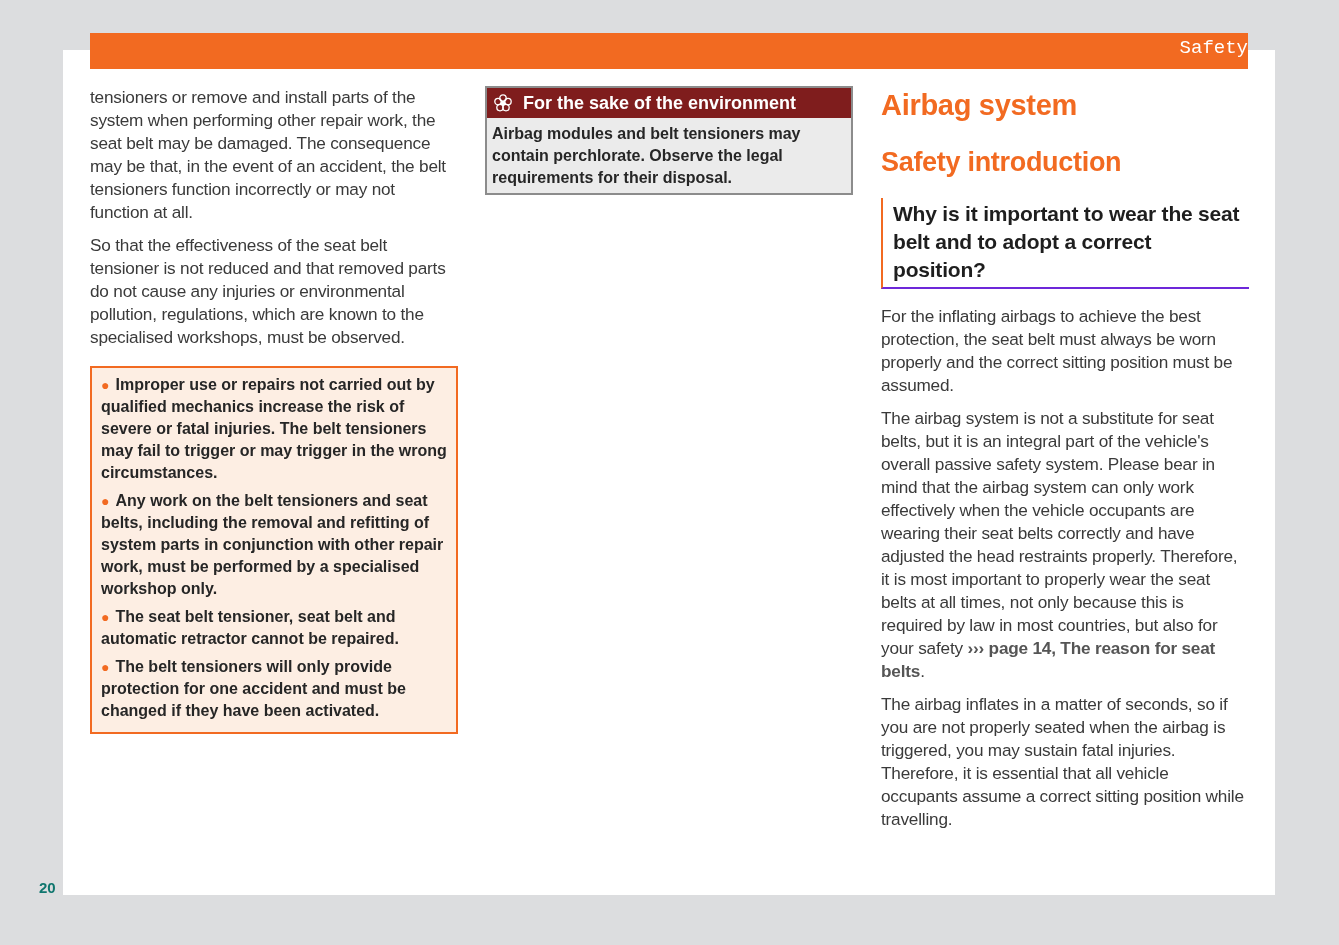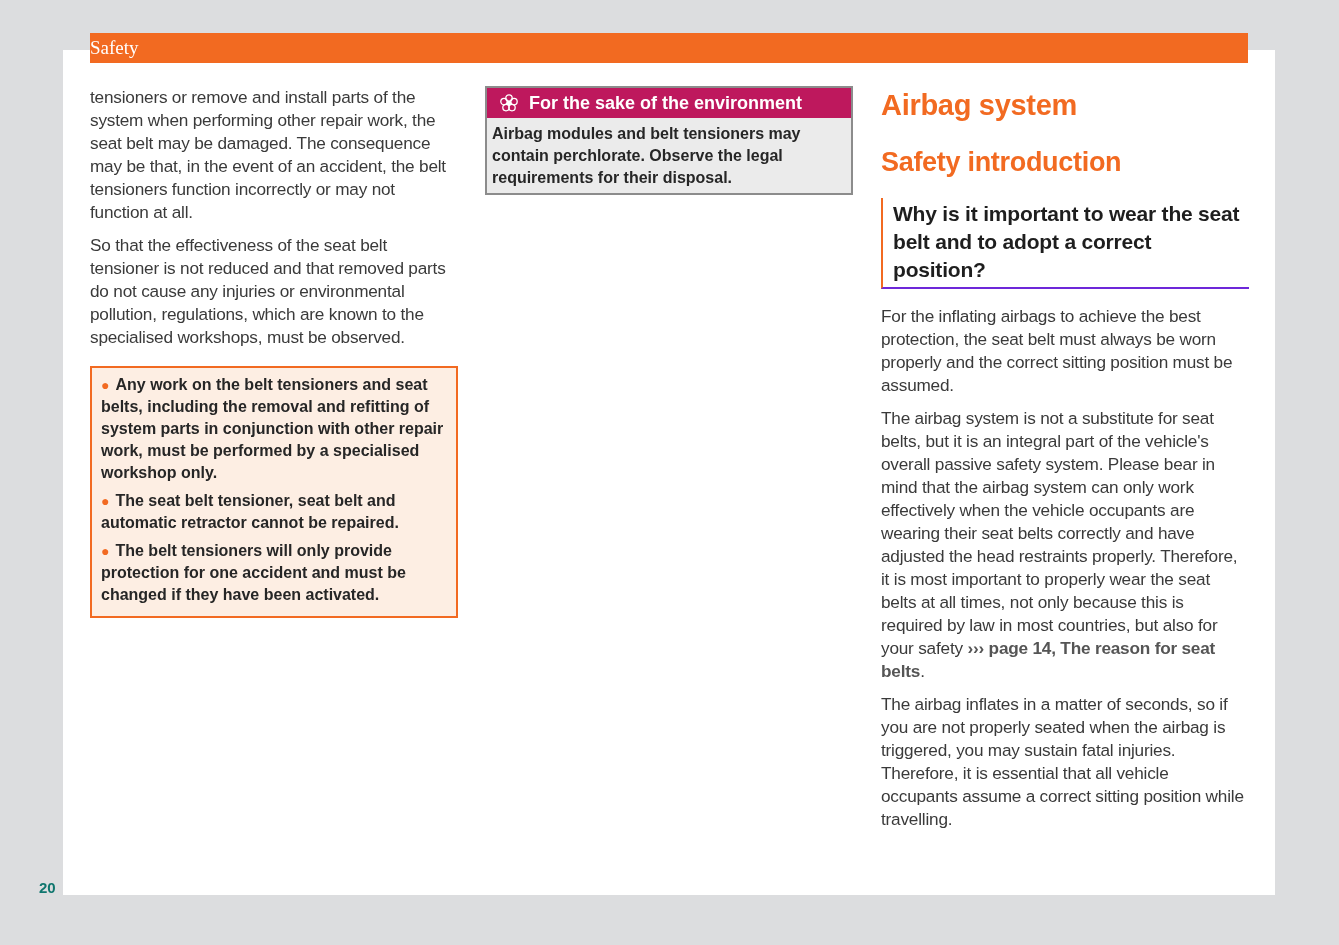--- a/index.html
+++ b/index.html
@@ -13,27 +13,27 @@
   }
   .page {
     position: absolute;
     left: 63px; top: 50px;
     width: 1212px; height: 845px;
     background: #ffffff;
   }
   .header-bar {
     position: absolute;
     left: 90px; top: 33px;
-    width: 1158px; height: 30px;
+    width: 1158px; height: 36px;
     background: #f26a21;
     color: #ffffff;
-    text-align: left;
+    text-align: right;
     font-size: 19px;
     line-height: 30px;
-    font-family: Liberation Serif, serif;
+    font-family: Liberation Mono, monospace;
     font-weight: 500;
   }
   .page-number {
     position: absolute;
     left: 39px; top: 879px;
     font-size: 15px;
     font-weight: bold;
     color: #0f766e;
     font-family: "Liberation Sans", sans-serif;
   }
@@ -88,26 +88,26 @@
     font-size: 14px;
   }
 
   
   .env {
     border: 2px solid #8c8c8c;
     background: #ebebeb;
     width: 364px;
   }
   .env-head {
-    background: #be185d;
+    background: #7f1d1d;
     color: #fff;
     height: 30px;
     display: flex;
     align-items: center;
-    padding-left: 12px;
+    padding-left: 6px;
     font-weight: bold;
     font-size: 18px;
     font-family: "Liberation Sans", sans-serif;
   }
   .env-head svg { margin-right: 10px; }
   .env-body {
     padding: 5px 10px 4px 5px;
     font-size: 16px;
     line-height: 22px;
     font-weight: bold;
@@ -162,20 +162,21 @@
 </div>
 
 <div class="page-number">20</div>
 
 <div class="col col1">
   <p class="body">tensioners or remove and install parts of the system when performing other repair work, the seat belt may be damaged. The consequence may be that, in the event of an accident, the belt tensioners function incorrectly or may not function at all.</p>
   <p class="body">So that the effectiveness of the seat belt tensioner is not reduced and that removed parts do not cause any injuries or environmental pollution, regulations, which are known to the specialised workshops, must be observed.</p>
 
   <div class="warning">
     <div class="warning-body">
+      <div class="warning-item"><span class="bullet">●</span><span>Improper use or repairs not carried out by qualified mechanics increase the risk of severe or fatal injuries. The belt tensioners may fail to trigger or may trigger in the wrong circumstances.</span></div>
       <div class="warning-item"><span class="bullet">●</span><span>Any work on the belt tensioners and seat belts, including the removal and refitting of system parts in conjunction with other repair work, must be performed by a specialised workshop only.</span></div>
       <div class="warning-item"><span class="bullet">●</span><span>The seat belt tensioner, seat belt and automatic retractor cannot be repaired.</span></div>
       <div class="warning-item"><span class="bullet">●</span><span>The belt tensioners will only provide protection for one accident and must be changed if they have been activated.</span></div>
     </div>
   </div>
 </div>
 
 <div class="col col2">
   <div class="env">
     <div class="env-head">

